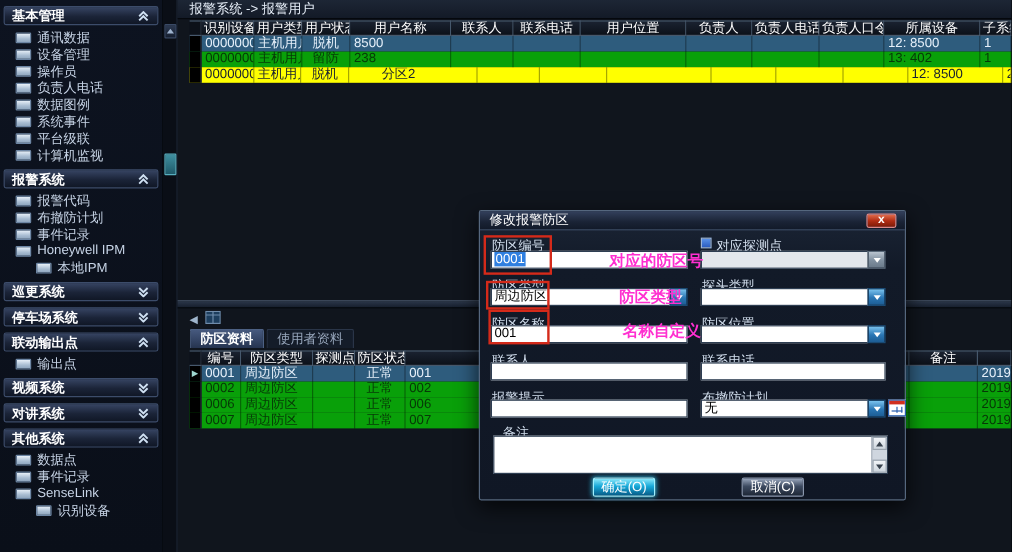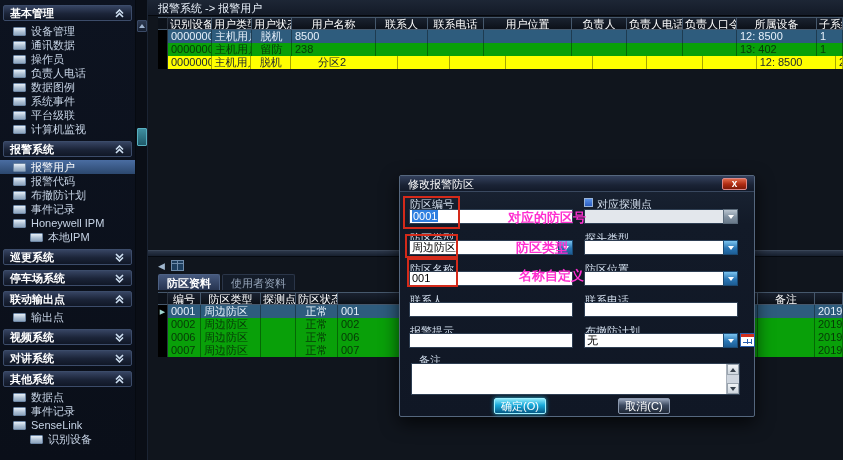--- a/index.html
+++ b/index.html
@@ -114,25 +114,25 @@
             <svg width="11" height="9" viewBox="0 0 11 9">
               <g fill="none" stroke="#cfe0f2" stroke-width="1.6">
                 <path d="M2 4.5 5.5 1 9 4.5"></path>
                 <path d="M2 8 5.5 4.5 9 8"></path>
               </g>
             </svg>
           </span>
         </div>
         <div class="side-item">
           <span class="doc-icon"></span>
+          <span>通讯数据</span>
+        </div>
+        <div class="side-item">
+          <span class="doc-icon"></span>
           <span>设备管理</span>
-        </div>
-        <div class="side-item">
-          <span class="doc-icon"></span>
-          <span>通讯数据</span>
         </div>
         <div class="side-item">
           <span class="doc-icon"></span>
           <span>操作员</span>
         </div>
         <div class="side-item">
           <span class="doc-icon"></span>
           <span>负责人电话</span>
         </div>
         <div class="side-item">
@@ -154,24 +154,20 @@
         <div class="section-header">
           <span>报警系统</span>
           <span class="chev">
             <svg width="11" height="9" viewBox="0 0 11 9">
               <g fill="none" stroke="#cfe0f2" stroke-width="1.6">
                 <path d="M2 4.5 5.5 1 9 4.5"></path>
                 <path d="M2 8 5.5 4.5 9 8"></path>
               </g>
             </svg>
           </span>
-        </div>
-        <div class="side-item selected">
-          <span class="doc-icon"></span>
-          <span>报警用户</span>
         </div>
         <div class="side-item">
           <span class="doc-icon"></span>
           <span>报警代码</span>
         </div>
         <div class="side-item">
           <span class="doc-icon"></span>
           <span>布撤防计划</span>
         </div>
         <div class="side-item">

